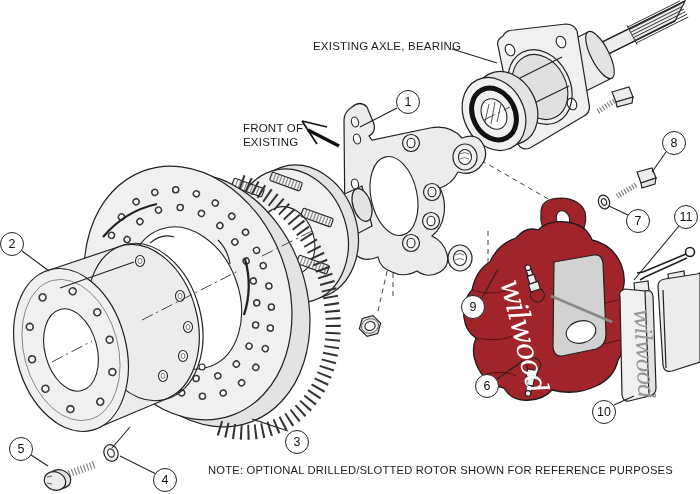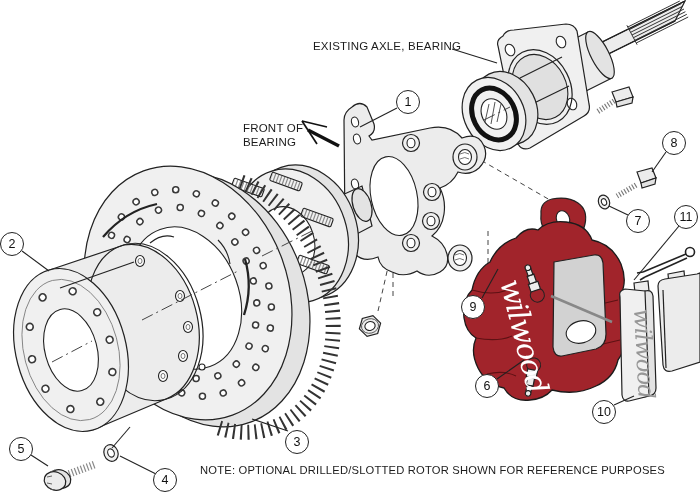--- a/index.html
+++ b/index.html
@@ -1,21 +1,21 @@
 <!DOCTYPE html>
 <html><head>
 <meta charset="utf-8">
 <style>
   html,body{margin:0;padding:0;background:#fff;}
   .stage{position:relative;width:700px;height:494px;background:#fff;overflow:hidden;
          font-family:"Liberation Sans",sans-serif;color:#1c1c1c;}
   .stage svg{position:absolute;left:0;top:0;}
   .lbl{position:absolute;font-size:11.5px;line-height:13.5px;letter-spacing:.2px;
        color:#1c1c1c;white-space:nowrap;}
-  .note{position:absolute;left:200px;top:464px;font-size:11.2px;letter-spacing:.2px;color:#1c1c1c;}
+  .note{position:absolute;left:208px;top:464px;font-size:11.2px;letter-spacing:.2px;color:#1c1c1c;}
   .balloon{position:absolute;width:24px;height:24px;border:1.4px solid #222;border-radius:50%;
            background:#fff;display:flex;align-items:center;justify-content:center;
            font-size:12.5px;color:#111;box-sizing:border-box;}
   .ol{fill:none;stroke:#222;stroke-width:1.2;}
   .part{fill:#ececec;stroke:#222;stroke-width:1.2;}
   .part2{fill:#f0f0f0;stroke:#222;stroke-width:1.2;}
   .part3{fill:#e3e3e3;stroke:#222;stroke-width:1.2;}
   .wh{fill:#fff;stroke:#222;stroke-width:1.1;}
   .thr{stroke:#8a8a8a;stroke-width:7.6;stroke-dasharray:1.2 2;fill:none;}
   .thr2{stroke:#777;stroke-width:5.4;stroke-dasharray:1.1 1.9;fill:none;}
@@ -297,21 +297,21 @@
     <line x1="302" y1="121" x2="327" y2="127" stroke-width="1.7"></line>
     <line x1="302" y1="121" x2="317" y2="144" stroke-width="1.7"></line>
   </g>
 </svg>
 
 <div class="lbl" style="left:313px;top:40px;">
   <span style="display:block">EXISTING AXLE, BEARING</span>
 </div>
 <div class="lbl" style="left:243px;top:122px;">
   <span style="display:block">FRONT OF</span>
-  <span style="display:block">BEARING</span>
+  <span style="display:block">EXISTING</span>
 </div>
 <div class="note">NOTE: OPTIONAL DRILLED/SLOTTED ROTOR SHOWN FOR REFERENCE PURPOSES</div>
 
 <div class="balloon" style="left:396px;top:90px;">1</div>
 <div class="balloon" style="left:0px;top:232px;">2</div>
 <div class="balloon" style="left:285px;top:430px;">3</div>
 <div class="balloon" style="left:153px;top:468px;">4</div>
 <div class="balloon" style="left:9px;top:437px;">5</div>
 <div class="balloon" style="left:475px;top:374px;">6</div>
 <div class="balloon" style="left:626px;top:209px;">7</div>

